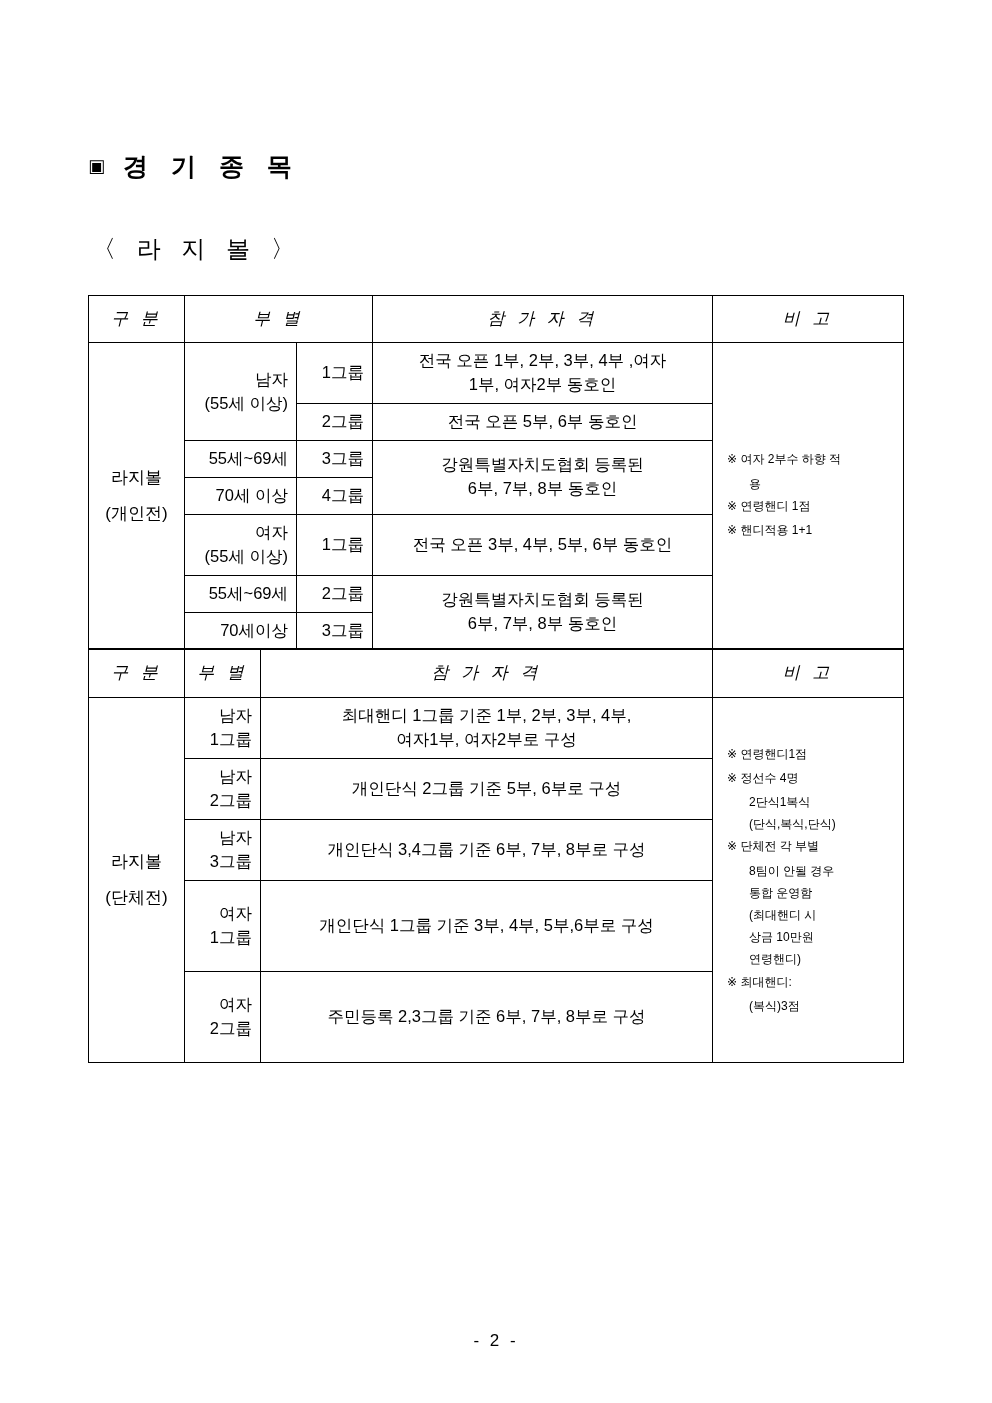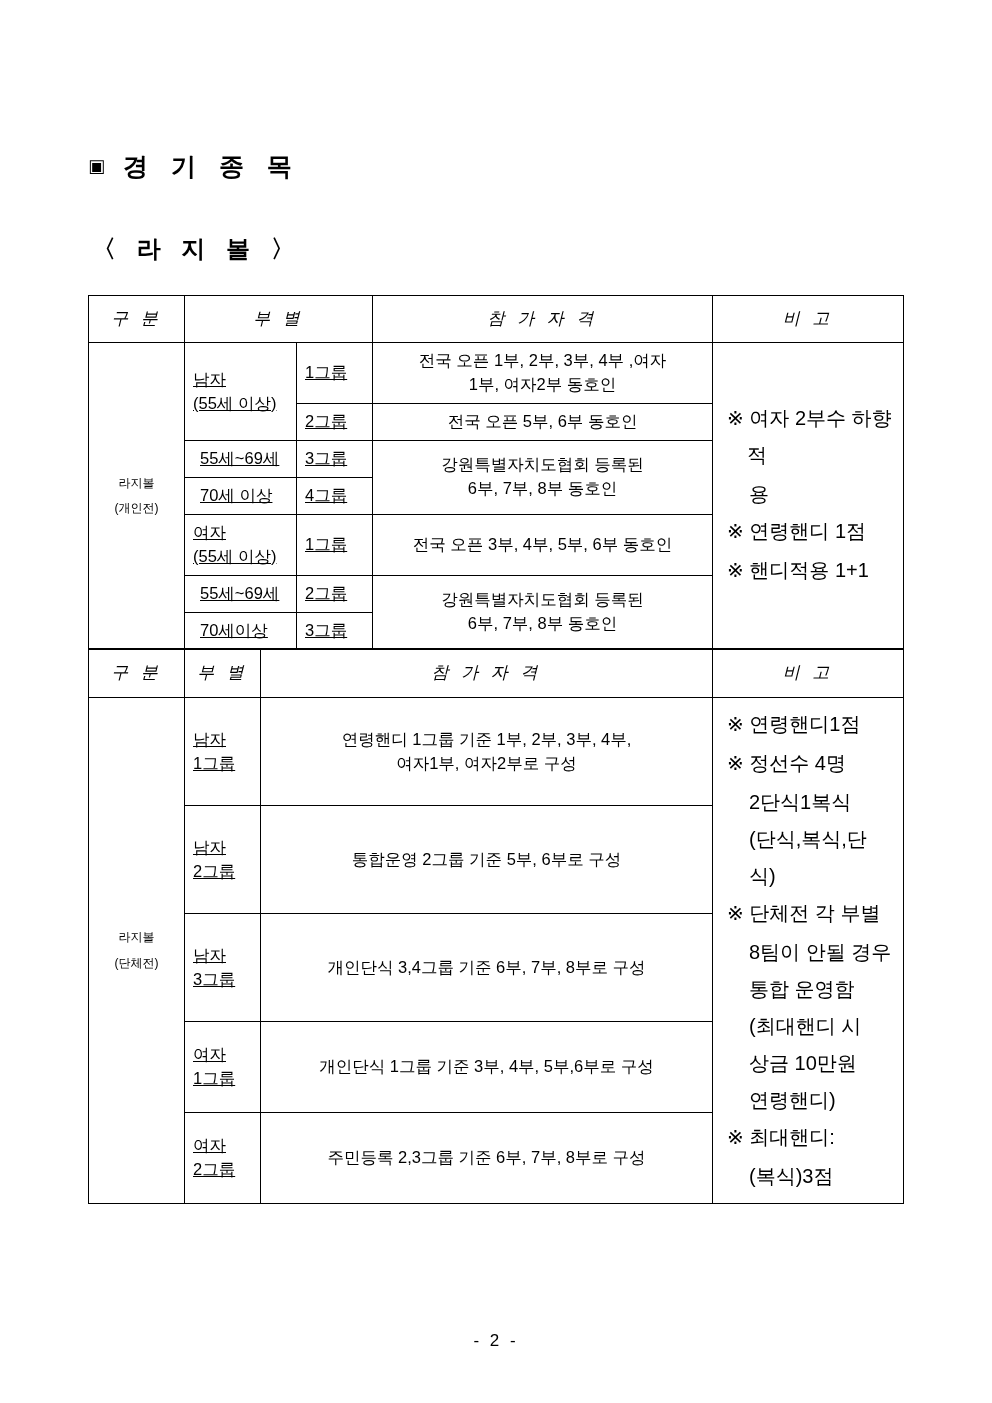--- a/index.html
+++ b/index.html
@@ -29,21 +29,21 @@
     line-height: 1.3;
   }
   .section-title .bullet {
     display: inline-block;
     margin-right: 10px;
     font-size: 18px;
     vertical-align: 3px;
   }
   .sub-title {
     font-size: 24px;
-    font-weight: bold;
+    font-weight: normal;
     letter-spacing: 7px;
     margin: 50px 0 30px 4px;
   }
   table {
     border-collapse: collapse;
     width: 815px;
     table-layout: fixed;
   }
   table td, table th {
     border: 1px solid #000000;
@@ -53,31 +53,31 @@
     vertical-align: middle;
     line-height: 1.45;
   }
   .hdr td {
     text-align: center;
     letter-spacing: 4px;
     font-size: 17px;
     padding: 11px 4px;
     font-style: italic;
   }
-  .ctr { text-align: left; text-decoration: underline; }
+  .ctr { text-align: right; }
   .lft { text-align: center; }
   .cat-cell {
     text-align: center;
-    font-size: 12px;
+    font-size: 17px;
     line-height: 2.1;
   }
   .nowrap { white-space: nowrap; padding-left: 15px; }
   .remark-cell {
     vertical-align: middle;
-    font-size: 20px;
+    font-size: 12px;
     line-height: 1.85;
     padding: 8px 10px 8px 14px;
   }
   .remark-cell .ritem {
     display: block;
     text-indent: -20px;
     padding-left: 20px;
     margin-bottom: 2px;
   }
   .remark-cell .rsub {
@@ -211,21 +211,21 @@
       <tr>
         <td rowspan="5" class="cat-cell">
           <div>라지볼</div>
           <div>(단체전)</div>
         </td>
         <td class="ctr">
           <div>남자</div>
           <div>1그룹</div>
         </td>
         <td class="lft">
-          <div>연령핸디  1그룹 기준 1부, 2부, 3부, 4부,</div>
+          <div>최대핸디  1그룹 기준 1부, 2부, 3부, 4부,</div>
           <div>여자1부, 여자2부로 구성</div>
         </td>
         <td rowspan="5" class="remark-cell">
           <span class="ritem">※  연령핸디1점</span>
           <span class="ritem">※  정선수  4명</span>
           <span class="rsub">2단식1복식</span>
           <span class="rsub">(단식,복식,단식)</span>
           <span class="ritem">※  단체전 각 부별</span>
           <span class="rsub">8팀이 안될 경우</span>
           <span class="rsub">통합 운영함</span>
@@ -234,21 +234,21 @@
           <span class="rsub">연령핸디)</span>
           <span class="ritem">※  최대핸디:</span>
           <span class="rsub">(복식)3점</span>
         </td>
       </tr>
       <tr>
         <td class="ctr">
           <div>남자</div>
           <div>2그룹</div>
         </td>
-        <td class="lft">통합운영  2그룹 기준 5부, 6부로 구성</td>
+        <td class="lft">개인단식  2그룹 기준 5부, 6부로 구성</td>
       </tr>
       <tr>
         <td class="ctr">
           <div>남자</div>
           <div>3그룹</div>
         </td>
         <td class="lft">개인단식  3,4그룹 기준 6부, 7부, 8부로 구성</td>
       </tr>
       <tr>
         <td class="ctr" style="height:78px">

